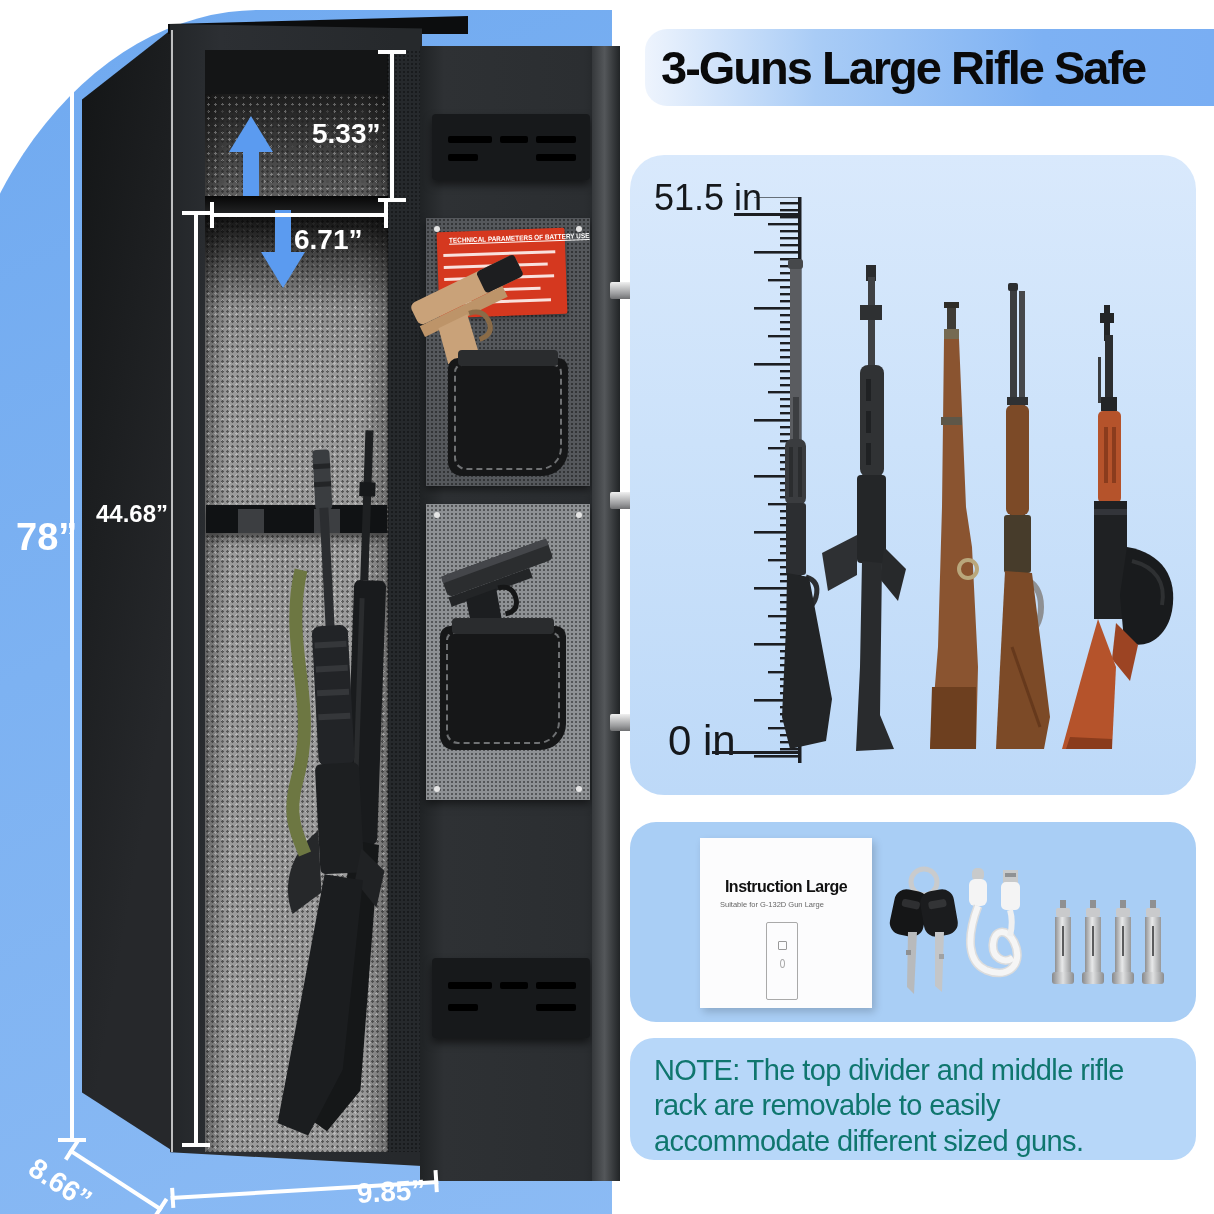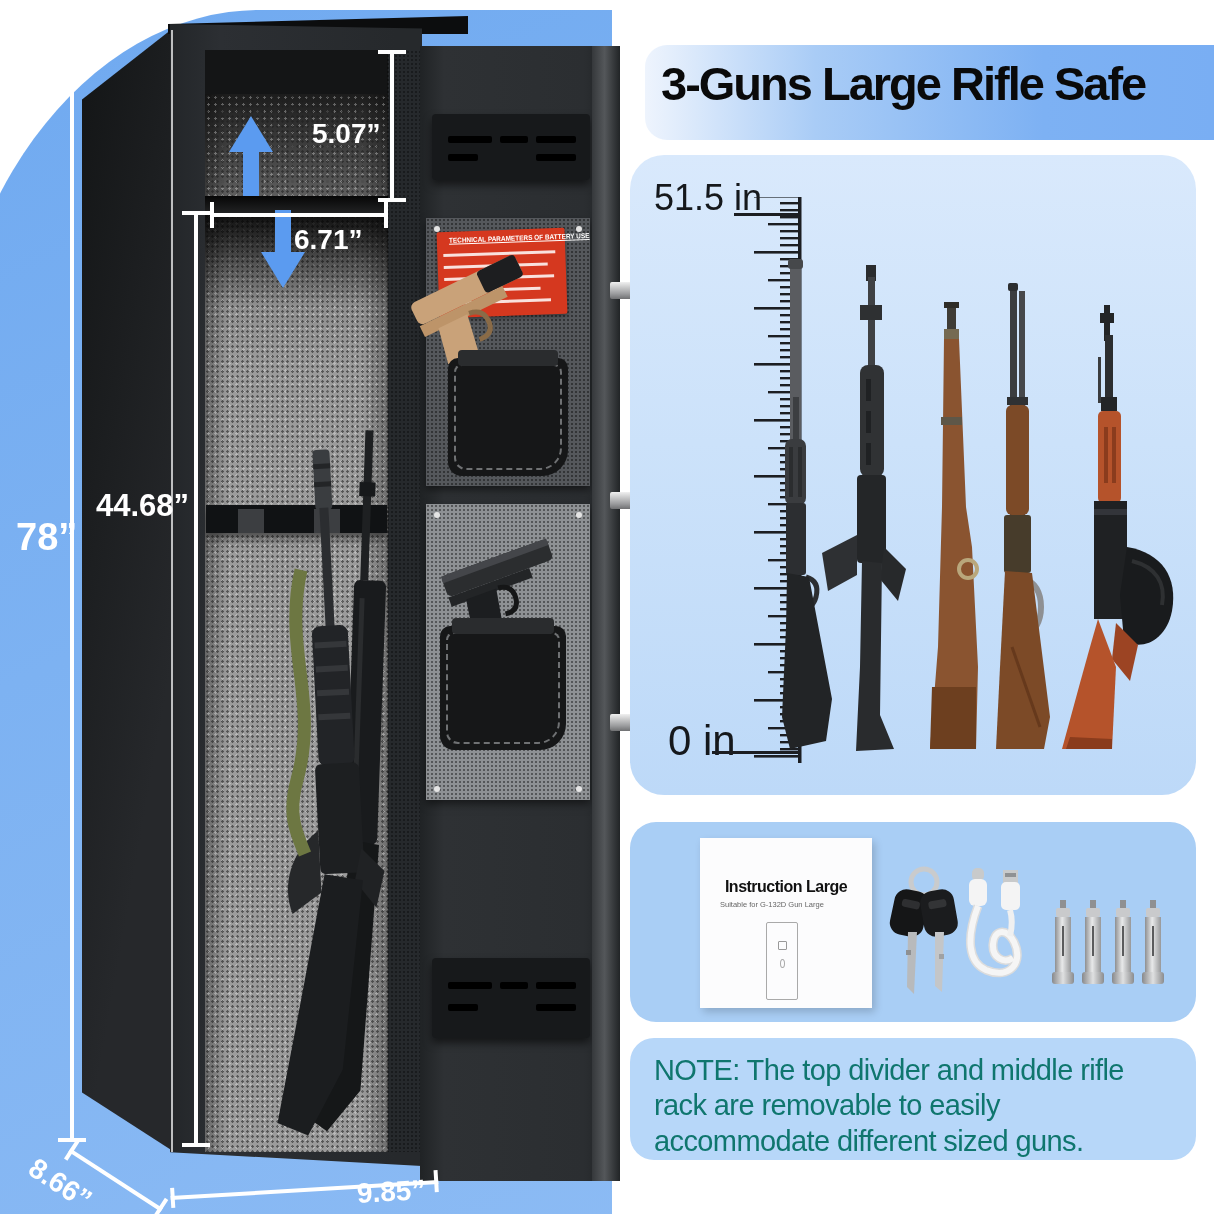--- a/index.html
+++ b/index.html
@@ -78,21 +78,21 @@
   .holster .stitch{left:6px;top:6px;right:6px;bottom:6px;position:absolute;
     border:2px dashed #6f7173;border-radius:8px 8px 22px 12px;}
   .holster .strap{background:#2a2c2e;border-radius:4px;}
 
   
   .dim{background:#fff;}
   .dim-text{color:#fff;font-weight:bold;white-space:nowrap;}
   .rot{transform-origin:left top;}
 
   
-  .title-band{left:645px;top:45px;width:569px;height:95px;border-radius:22px 0 0 22px;
+  .title-band{left:645px;top:29px;width:569px;height:77px;border-radius:22px 0 0 22px;
     background:linear-gradient(90deg,#eef4fd 0%,#a9ccf6 30%,#7db1f3 70%,#79aef3 100%);}
   .title-band .t{position:absolute;left:16px;top:0;line-height:77px;font-size:47px;
     font-weight:bold;color:#0a0a0a;letter-spacing:-2px;white-space:nowrap;}
 
   .ruler-panel{left:630px;top:155px;width:566px;height:640px;border-radius:34px;
     background:linear-gradient(180deg,#d9e9fc 0%,#cce2fa 45%,#bdd9f8 100%);overflow:hidden;}
   .ruler-top-label{left:24px;top:22px;font-size:36px;color:#15181c;}
   .ruler-bottom-label{left:38px;top:562px;font-size:42px;color:#15181c;}
 
   .acc-panel{left:630px;top:822px;width:566px;height:200px;border-radius:26px;
@@ -259,26 +259,26 @@
   <div style="left:0;top:0;width:630px;height:1214px;">
 
     <div class="dim" style="left:70px;top:64px;width:4px;height:1078px;"></div>
     <div class="dim" style="left:58px;top:62px;width:28px;height:4px;"></div>
     <div class="dim" style="left:58px;top:1138px;width:28px;height:4px;"></div>
     <div class="dim-text" style="left:16px;top:516px;font-size:38px;">78”</div>
 
     <div class="dim" style="left:194px;top:213px;width:4px;height:934px;"></div>
     <div class="dim" style="left:182px;top:211px;width:28px;height:4px;"></div>
     <div class="dim" style="left:182px;top:1143px;width:28px;height:4px;"></div>
-    <div class="dim-text" style="left:96px;top:488px;font-size:31px;">44.68”</div>
+    <div class="dim-text" style="left:96px;top:500px;font-size:24px;">44.68”</div>
 
     <div class="dim" style="left:390px;top:52px;width:4px;height:150px;"></div>
     <div class="dim" style="left:378px;top:50px;width:28px;height:4px;"></div>
     <div class="dim" style="left:378px;top:198px;width:28px;height:4px;"></div>
-    <div class="dim-text" style="left:312px;top:118px;font-size:28px;">5.07”</div>
+    <div class="dim-text" style="left:312px;top:118px;font-size:28px;">5.33”</div>
 
     <div class="dim" style="left:212px;top:213px;width:174px;height:4px;"></div>
     <div class="dim" style="left:210px;top:202px;width:4px;height:26px;"></div>
     <div class="dim" style="left:384px;top:202px;width:4px;height:26px;"></div>
     <div class="dim-text" style="left:294px;top:224px;font-size:28px;">6.71”</div>
 
     <div class="rot" style="left:76px;top:1140px;width:110px;height:24px;transform:rotate(33deg);">
       <div class="dim" style="left:0;top:10px;width:110px;height:4px;"></div>
       <div class="dim" style="left:0;top:0;width:4px;height:22px;"></div>
       <div class="dim" style="left:106px;top:0;width:4px;height:22px;"></div>

